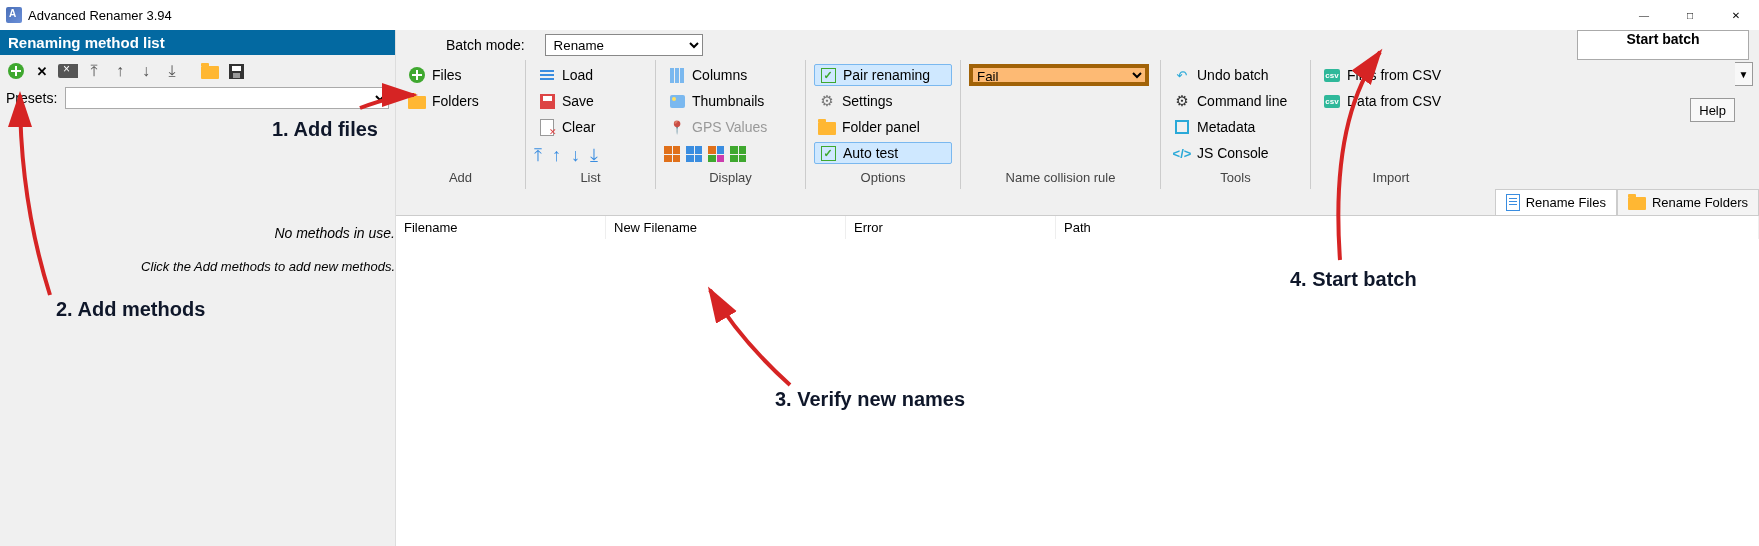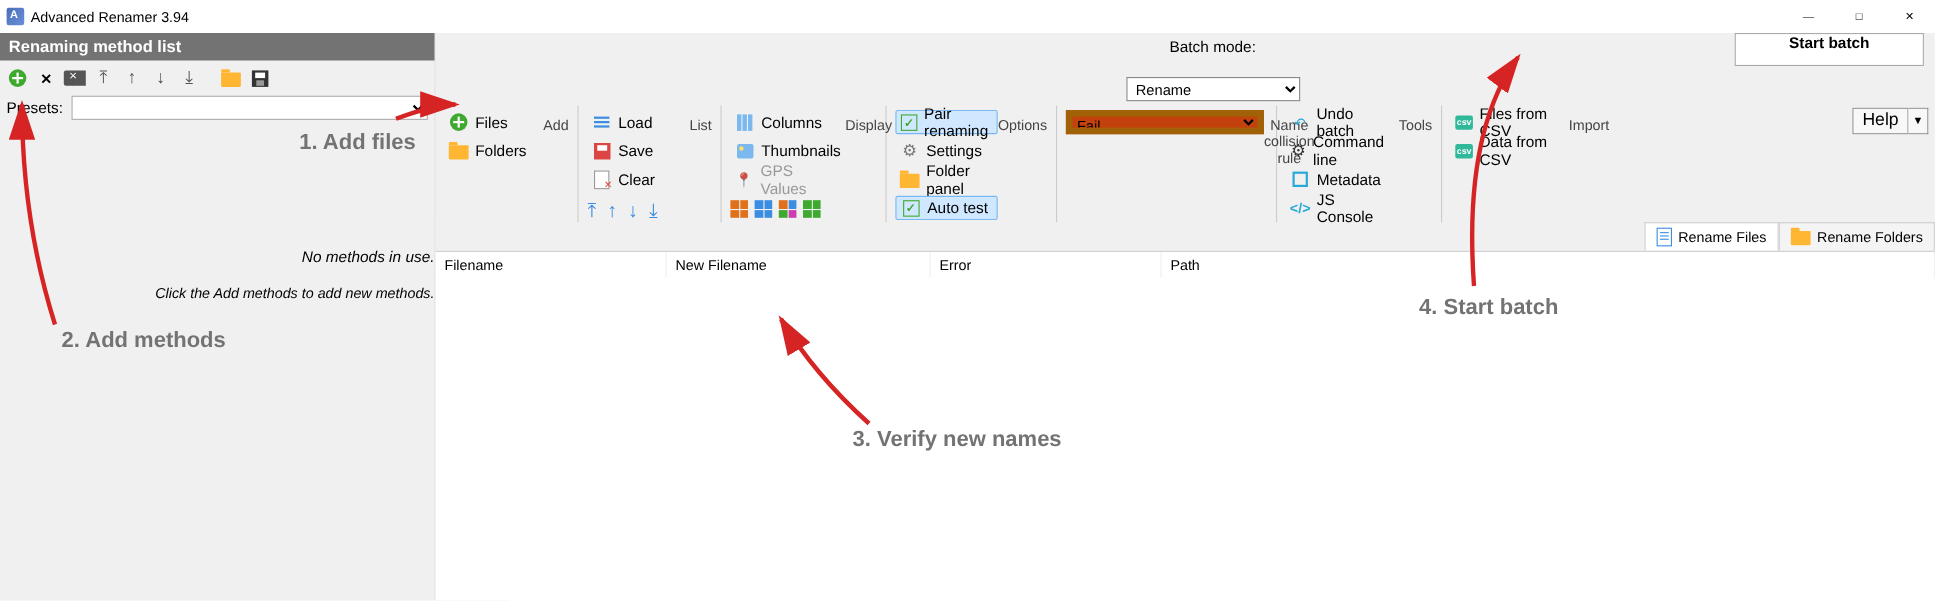--- a/index.html
+++ b/index.html
@@ -10,21 +10,21 @@
   .titlebar .app-icon { width: 16px; height: 16px; margin-right: 6px; background: linear-gradient(135deg,#4a6fb8,#6a8fd8); border-radius:2px; position:relative; }
   .titlebar .app-icon::after{content:"A";position:absolute;color:#fff;font-size:10px;font-weight:bold;left:3px;top:1px;}
   .titlebar .title { font-size: 13px; }
   .win-controls { margin-left: auto; display: flex; }
   .win-btn { width: 46px; height: 30px; display: flex; align-items: center; justify-content: center; font-family: "Segoe UI Symbol"; font-size: 10px; cursor: default; }
 
   .main { display: flex; height: calc(100% - 30px); }
 
   
   .left-panel { width: 396px; background: #f0f0f0; border-right: 1px solid #ddd; display:flex; flex-direction:column; }
-  .method-header { background: #737373; color: #fff; font-weight: bold; font-size: 15px; padding: 4px 8px; }
+  .method-header { background: #0369a1; color: #fff; font-weight: bold; font-size: 15px; padding: 4px 8px; }
   .method-toolbar { display:flex; gap:6px; padding:6px 6px 4px 6px; align-items:center;}
   .tb-icn { width:20px; height:20px; display:flex; align-items:center; justify-content:center; }
   .plus-circle { width:16px;height:16px;border-radius:50%;background:#3fa82f;position:relative;}
   .plus-circle::before,.plus-circle::after{content:"";position:absolute;background:#fff;}
   .plus-circle::before{width:10px;height:2px;top:7px;left:3px;}
   .plus-circle::after{width:2px;height:10px;top:3px;left:7px;}
   .x-icn::before{content:"✕";font-size:13px;font-weight:bold;}
   .back-del{width:20px;height:14px;background:#555;border-radius:2px 0 0 2px;position:relative;}
   .back-del::before{content:"";position:absolute;left:-6px;top:0;border:7px solid transparent;border-right-color:#555;}
   .back-del::after{content:"×";color:#fff;position:absolute;left:5px;top:-2px;font-size:12px;}
@@ -38,37 +38,37 @@
   .presets-row{display:flex;align-items:center;gap:8px;padding:2px 6px 6px 6px;}
   .presets-row select{flex:1;height:22px;background:#fff;border:1px solid #aaa;}
 
   .methods-empty{text-align:right;margin-top:110px;}
   .methods-empty .line1{font-style:italic;font-size:14px;}
   .methods-empty .line2{font-style:italic;font-size:13px;margin-top:18px;}
 
   
   .right-area{flex:1;display:flex;flex-direction:column;background:#f0f0f0;}
 
-  .batch-row{display:flex;align-items:center;gap:20px;padding:4px 0 4px 50px;flex-direction:column;}
+  .batch-row{display:flex;align-items:center;gap:20px;padding:4px 0 4px 50px;}
   .batch-row select{width:158px;height:22px;border:1px solid #888;background:#fff;padding:0 4px;}
 
   .ribbon{display:flex;border-top:0;position:relative;}
-  .ribbon .group{border-right:1px solid #ccc;padding:4px 8px 2px 8px;display:flex;flex-direction:row;position:relative;}
+  .ribbon .group{border-right:1px solid #ccc;padding:4px 8px 2px 8px;display:flex;flex-direction:column;position:relative;}
   .ribbon .group .items{display:flex;flex-direction:column;gap:4px;flex:1;}
   .ribbon .group .caption{text-align:center;font-size:13px;color:#444;margin-top:4px;padding:2px 0;}
   .ritem{display:flex;align-items:center;gap:6px;height:22px;padding:0 4px;}
   .ritem.sel{background:#cfe8ff;border:1px solid #7ab8ef;border-radius:2px;}
   .ritem .ricn{width:18px;height:18px;display:flex;align-items:center;justify-content:center;font-size:13px;}
 
   .start-btn{position:absolute;right:10px;top:0;width:172px;height:30px;background:#fff;border:1px solid #aaa;display:flex;justify-content:center;font-weight:bold;font-size:14px;}
   .help-wrap{display:flex;margin-left:auto;align-items:flex-start;padding:2px 6px 0 0;}
-  .help-btn{height:24px;border:1px solid #999;background:#f8f8f8;padding:0 8px;display:flex;align-items:center;font-size:16px;}
+  .help-btn{height:24px;border:1px solid #999;background:#f8f8f8;padding:0 8px;display:flex;align-items:center;font-size:13px;margin-top:36px;}
   .help-drop{height:24px;width:18px;border:1px solid #999;border-left:0;background:#f8f8f8;display:flex;align-items:center;justify-content:center;font-size:10px;}
 
-  .collision select{width:180px;height:22px;border:6px solid #a16207;background:#c2410c;}
+  .collision select{width:180px;height:22px;border:4px solid #a16207;background:#fdba74;}
 
   .list-arrows{display:flex;gap:10px;margin-top:4px;}
   .blue-arr{color:#3a8de0;font-size:18px;line-height:1;}
 
   .disp-icons-row{display:flex;gap:6px;margin-top:4px;}
   .mini-grid{width:16px;height:16px;display:grid;grid-template-columns:1fr 1fr;grid-template-rows:1fr 1fr;gap:1px;}
   .mini-grid span{background:#e0701a;}
   .mini-grid.b span{background:#3a8de0;}
   .mini-grid.g span{background:#3fa82f;}
   .mini-grid.m span:nth-child(1){background:#e0701a;}
@@ -80,21 +80,21 @@
   .tabs{display:flex;background:#f0f0f0;padding-left:4px;justify-content:flex-end;}
   .tab{display:flex;align-items:center;gap:6px;padding:4px 10px;background:#fff;border:1px solid #ccc;border-bottom:0;font-size:13px;}
   .tab.inactive{background:#f4f4f4;}
   .file-icn{width:14px;height:17px;background:#fff;border:1px solid #3a8de0;position:relative;}
   .file-icn::before{content:"";position:absolute;top:3px;left:2px;width:8px;height:1px;background:#3a8de0;box-shadow:0 3px 0 #3a8de0,0 6px 0 #3a8de0;}
   .table-head{display:flex;background:#fff;border-top:1px solid #ccc;}
   .th{padding:4px 8px;font-size:13px;border-right:1px solid #eee;}
   .table-body{flex:1;background:#fff;}
 
   
-  .anno{position:absolute;color:#737373;font-weight:bold;font-size:20px;pointer-events:none;}
+  .anno{position:absolute;color:#0f172a;font-weight:bold;font-size:20px;pointer-events:none;}
   svg.anno-svg{position:absolute;pointer-events:none;}
 
   
   .chk-box{width:15px;height:15px;border:1.5px solid #3fa82f;display:flex;align-items:center;justify-content:center;color:#3fa82f;font-size:11px;font-weight:bold;}
   .gear::before{content:"⚙";color:#777;font-size:15px;}
   .undo-icn{color:#2aa9d8;font-size:16px;}
   .cmd-icn::before{content:"⚙";color:#333;font-size:15px;}
   .meta-icn{width:14px;height:14px;border:2px solid #2aa9d8;}
   .js-icn{color:#2aa9d8;font-size:12px;font-weight:bold;}
   .csv-icn{width:16px;height:13px;background:#2fb89a;color:#fff;font-size:8px;font-weight:bold;display:flex;align-items:center;justify-content:center;border-radius:2px;}

